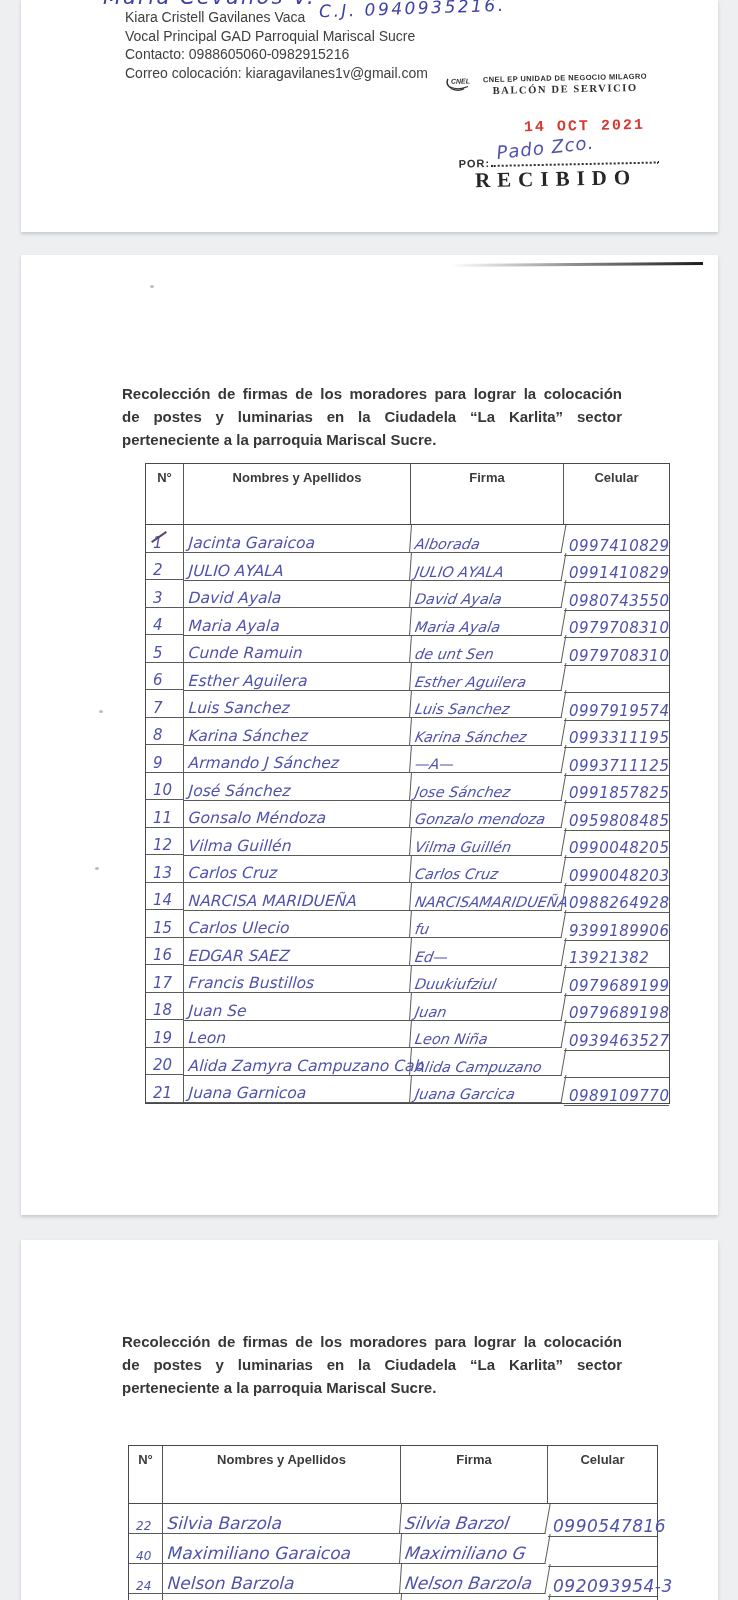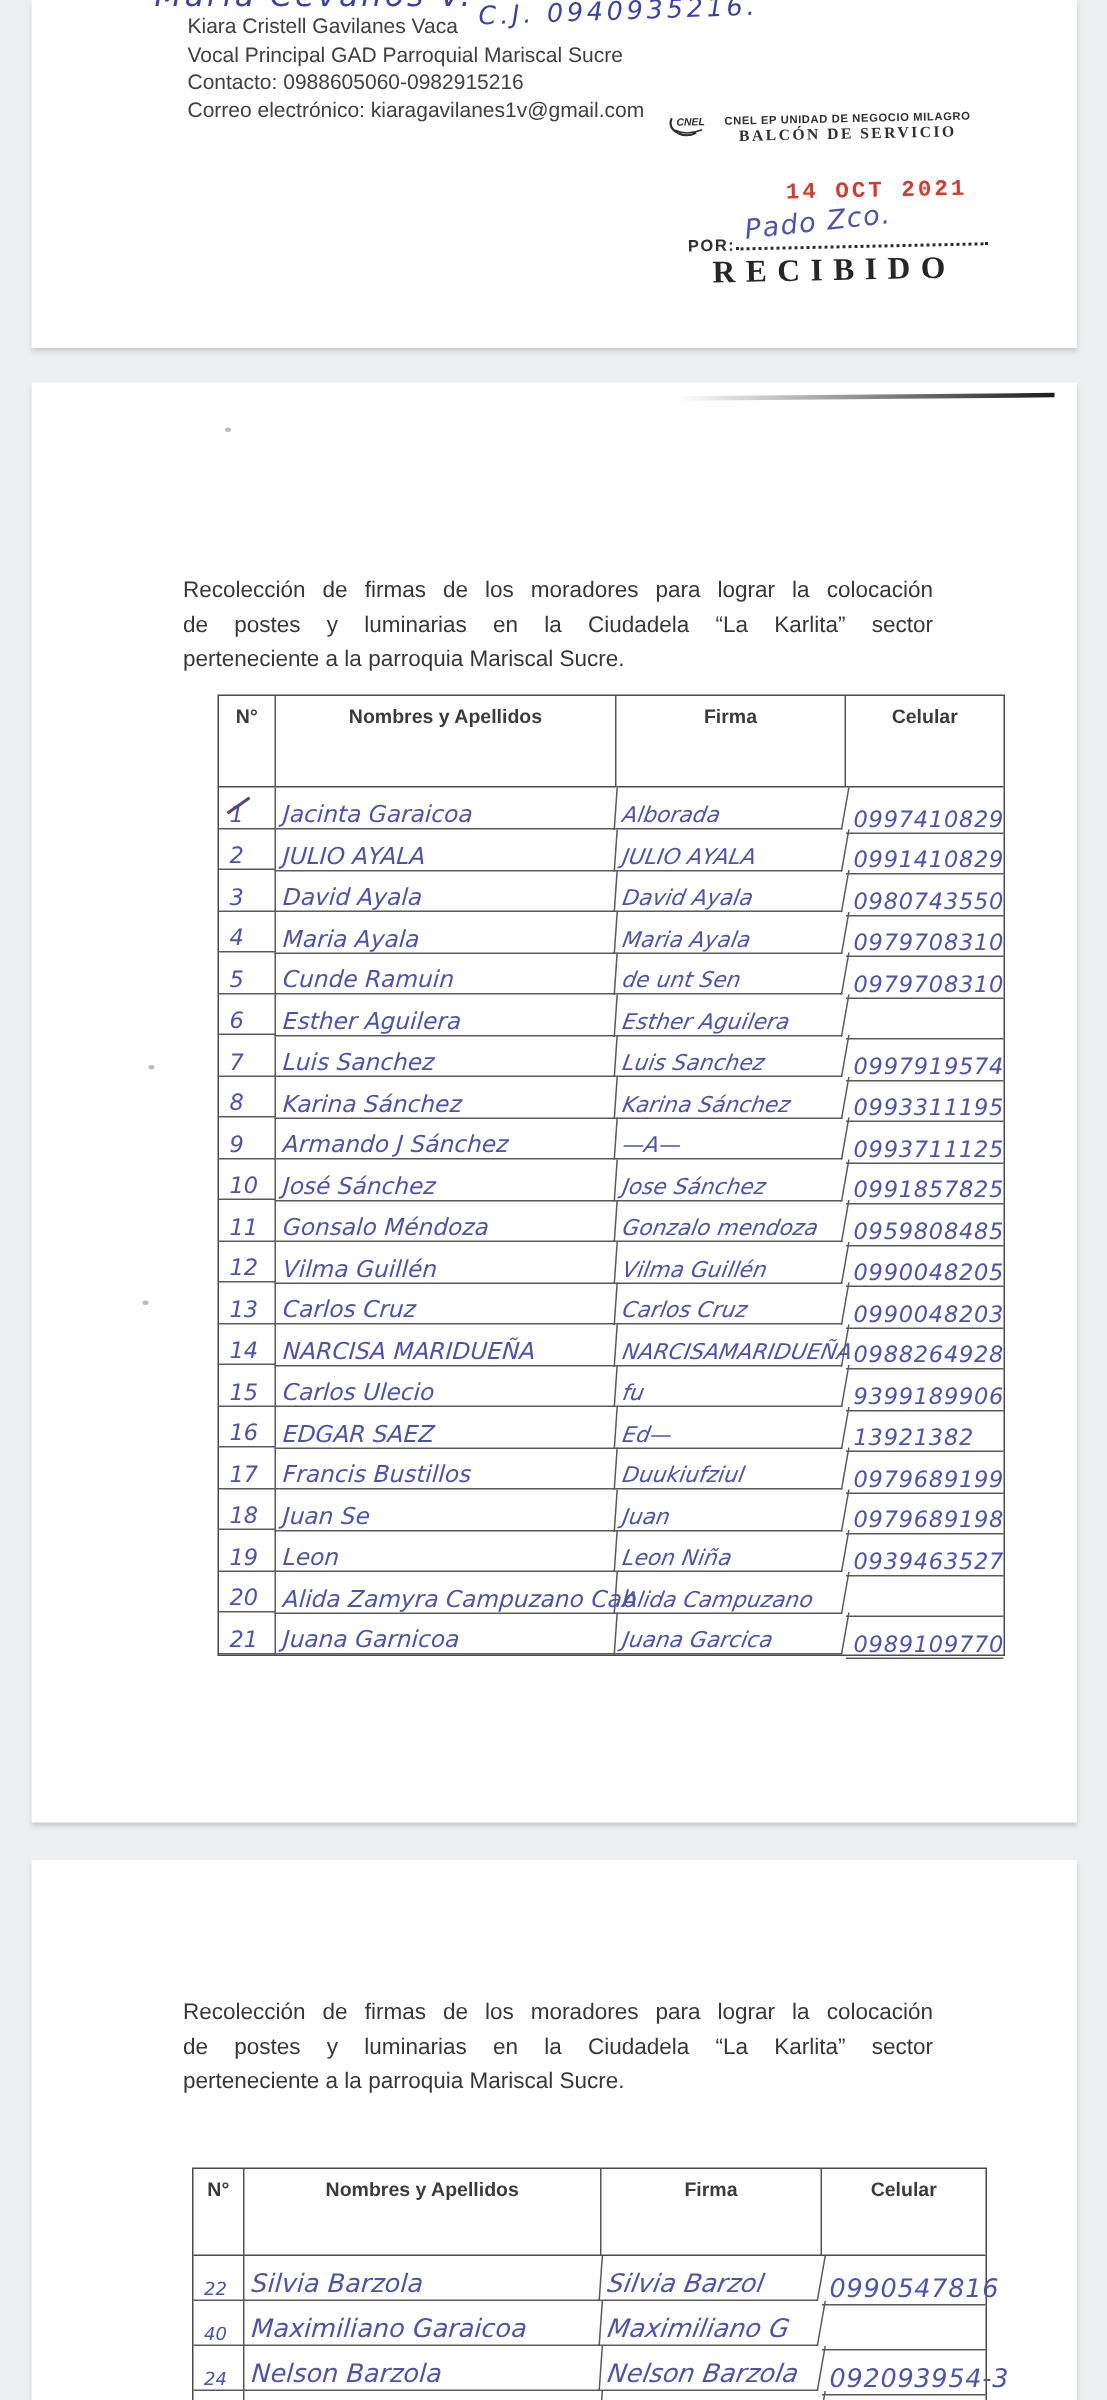--- a/index.html
+++ b/index.html
@@ -29,21 +29,21 @@
   .por-label{font-size:11px;font-weight:bold;letter-spacing:1px;}
   .por-dots{display:inline-block;width:168px;border-bottom:2.2px dotted #2e2e2e;height:8px;}
   .por-sig{position:absolute;top:-15px;left:38px;font-size:18px;letter-spacing:1px;transform:rotate(-5deg);}
   .recibido{margin:-3px 0 0 28px;font-family:"Liberation Serif",serif;font-weight:bold;font-size:21px;letter-spacing:7px;color:#262626;}
 
   
   .streak{position:absolute;left:430px;top:8px;width:252px;height:3px;background:linear-gradient(to left,#1b1b1b,rgba(0,0,0,0));transform:rotate(-.5deg);}
   .speck{position:absolute;width:4px;height:3px;border-radius:50%;background:#b9bcc0;}
 
   
-  .title{position:absolute;left:101px;width:500px;color:#373737;font-weight:normal;font-size:15px;line-height:23px;}
+  .title{position:absolute;left:101px;width:500px;color:#373737;font-weight:bold;font-size:15px;line-height:23px;}
   #page2 .title{top:127px;}
   #page3 .title{top:90px;}
   .tline{text-align:justify;text-align-last:justify;}
   .tline.last{text-align-last:left;}
 
   
   .sigtable{position:absolute;display:grid;border:1.6px solid #4a4a4a;background:#fff;}
   #pg2table{left:124px;top:208px;grid-template-columns:38px 227px 153px 105px;grid-template-rows:61px;grid-auto-rows:27.5px;}
   #pg3table{left:107px;top:205px;grid-template-columns:34px 238px 147px 109px;grid-template-rows:58px;grid-auto-rows:30px;}
   .hcell{border-right:1.2px solid #555;border-bottom:1.5px solid #4a4a4a;display:flex;justify-content:center;align-items:flex-start;padding-top:6px;font-size:13px;font-weight:bold;color:#3b3b3b;}
@@ -66,21 +66,21 @@
 
 <div id="canvas">
 
   <div class="page" id="page1" style="overflow:hidden;">
     <div class="hw hw-top">Maria Cevallos V.</div>
     <div class="hw hw-ci">C.J. 0940935216.</div>
     <div class="typed" style="position:absolute;left:104px;top:8px;">
       <div>Kiara Cristell Gavilanes Vaca</div>
       <div>Vocal Principal GAD Parroquial Mariscal Sucre</div>
       <div>Contacto: 0988605060-0982915216</div>
-      <div>Correo electrónico: kiaragavilanes1v@gmail.com</div>
+      <div>Correo colocación: kiaragavilanes1v@gmail.com</div>
     </div>
 
     <div class="stamp">
       <div class="stamp-org">
         <span>
           <svg width="34" height="18" viewBox="0 0 34 18">
             <path d="M3 4 q-3 6 4 10 q6 3 12 0" fill="none" stroke="#2f2f2f" stroke-width="1.4"></path>
             <text x="6" y="9" font-size="7" font-weight="bold" font-style="italic" fill="#2f2f2f" font-family="Liberation Sans, sans-serif">CNEL</text>
             <path d="M5 12 q8 4 18 0" fill="none" stroke="#2f2f2f" stroke-width="1"></path>
           </svg>

